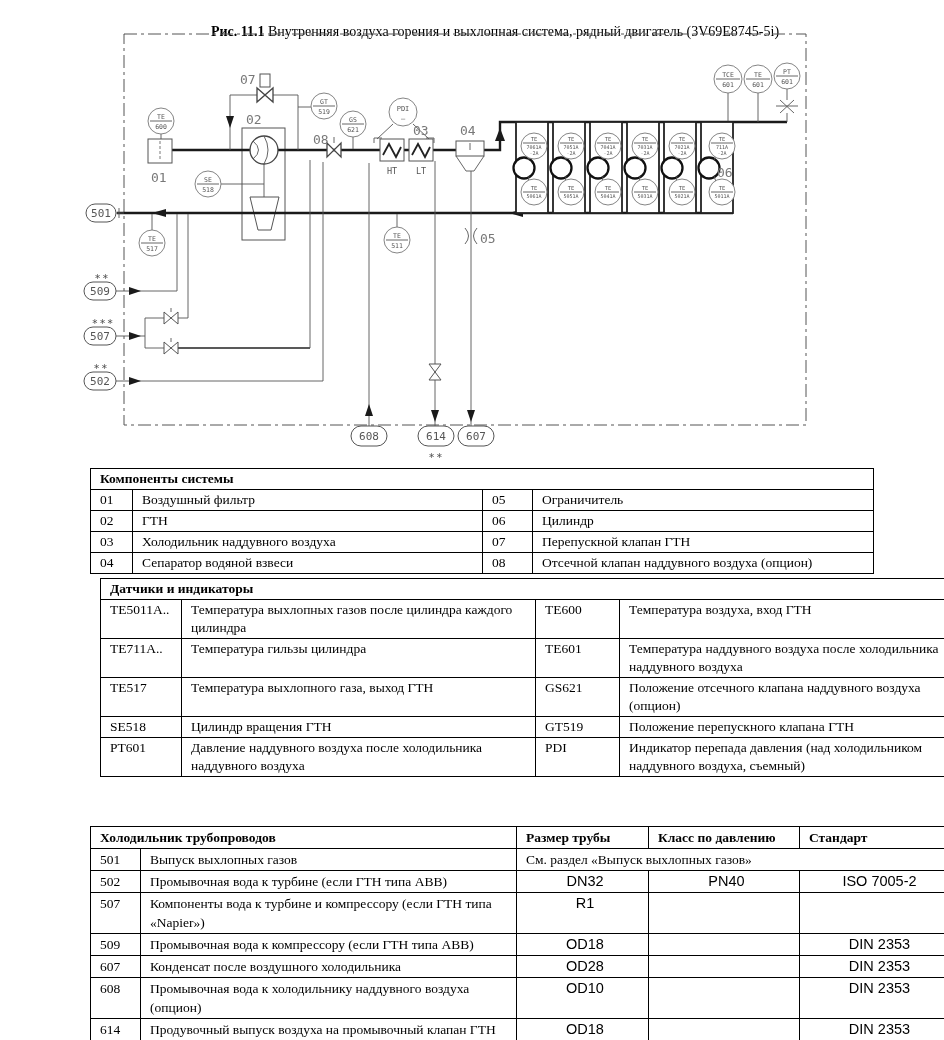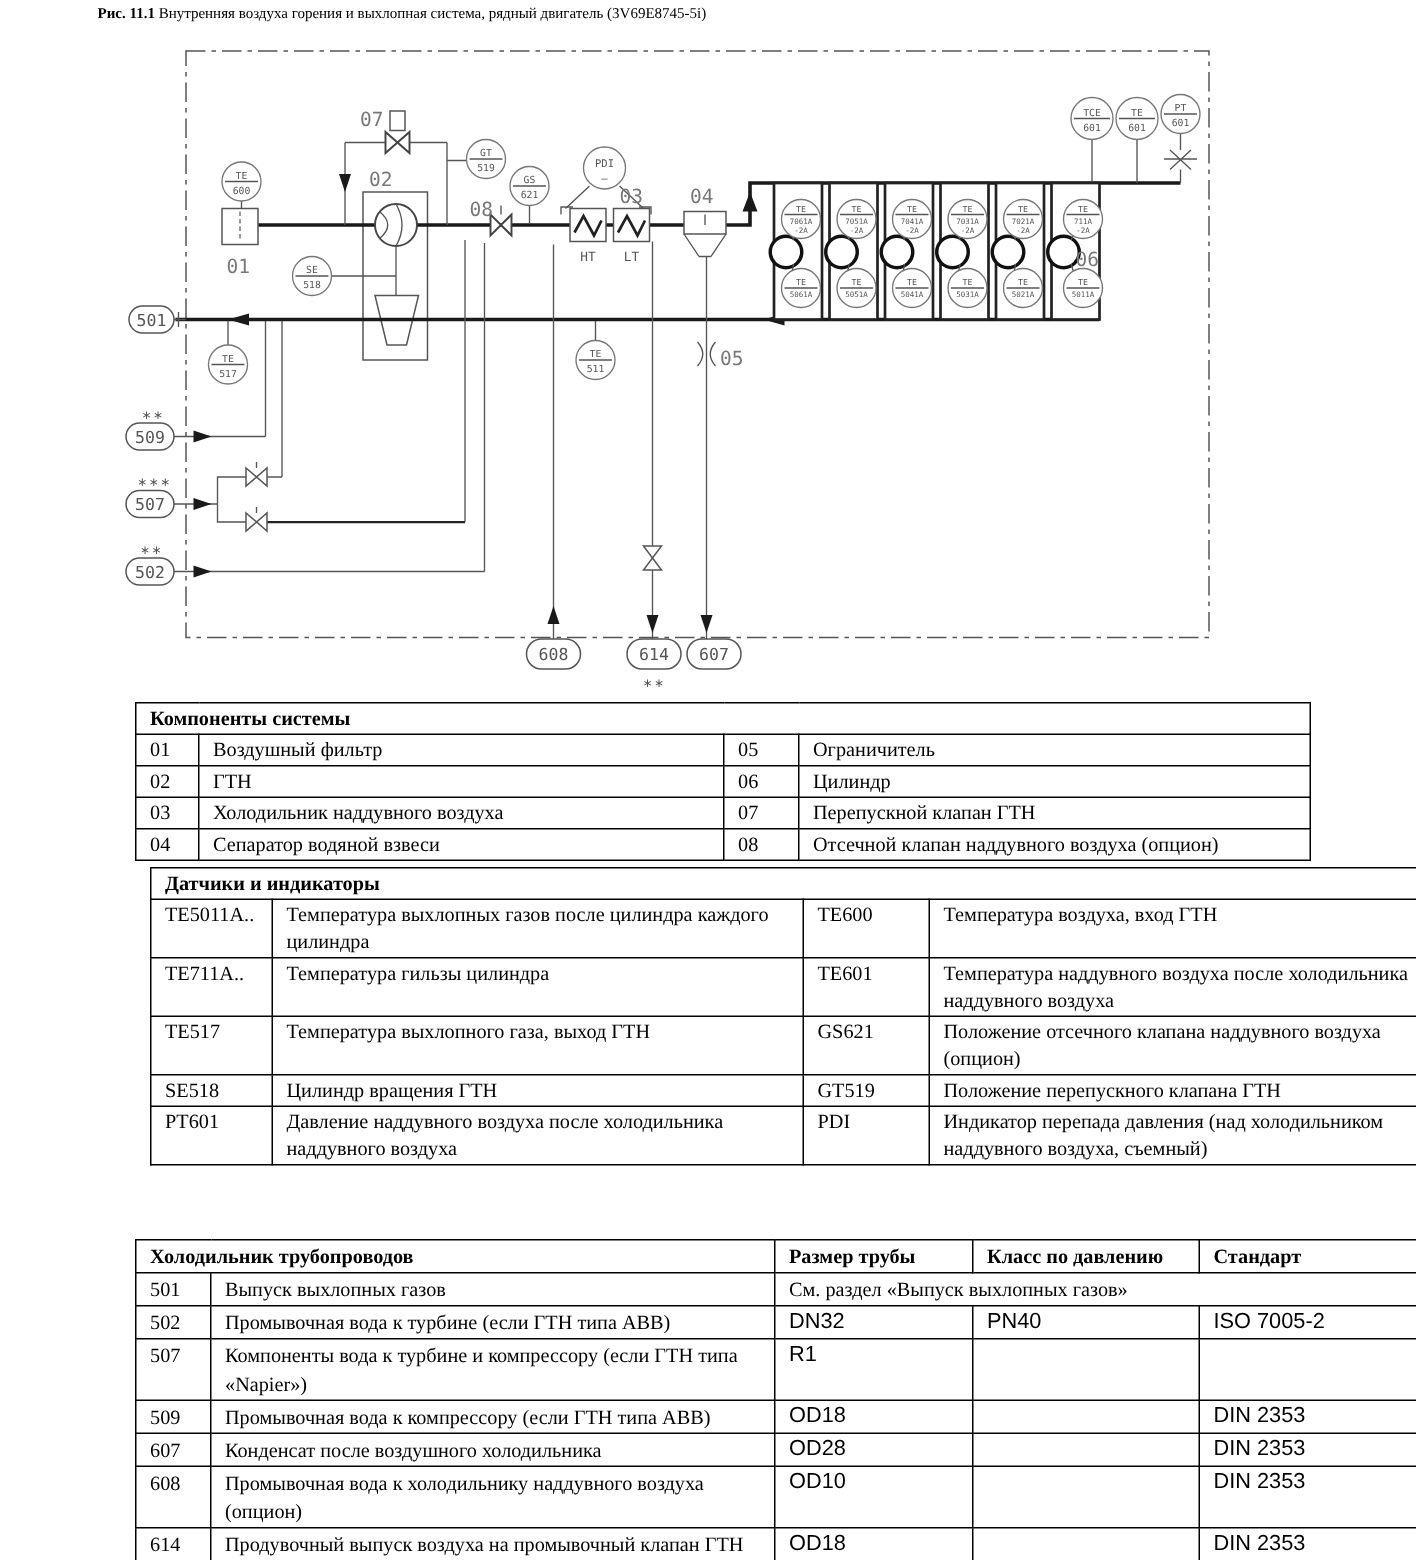--- a/index.html
+++ b/index.html
@@ -1,18 +1,18 @@
 <!DOCTYPE html>
 <html><head>
 <meta charset="utf-8">
 <style>
   html,body{margin:0;padding:0;background:#fff;}
   body{width:944px;height:1040px;position:relative;overflow:hidden;
        font-family:"Liberation Serif",serif;color:#000;}
-  .title{position:absolute;left:65px;top:4px;width:860px;font-size:10px;}
+  .title{position:absolute;left:65px;top:24px;width:860px;font-size:14px;text-align:center;}
   .title b{font-weight:bold;}
   svg{position:absolute;left:0;top:0;}
   .bnd{fill:none;stroke:#555;stroke-width:1;stroke-dasharray:13 4 3 4;}
   .tl{stroke:#1a1a1a;stroke-width:2.4;fill:none;}
   .ln{stroke:#555;stroke-width:0.9;fill:none;}
   .lnb{stroke:#222;stroke-width:1.5;fill:none;}
   .sym{stroke:#555;stroke-width:1;fill:#fff;}
   .symt{stroke:#444;stroke-width:1.3;fill:#fff;}
   .cylbox{stroke:#222;stroke-width:1.8;fill:#fff;}
   .cylcircle{stroke:#111;stroke-width:2.3;fill:#fff;}
@@ -24,21 +24,21 @@
   .oval{stroke:#555;stroke-width:1;fill:#fff;}
   .otxt{fill:#555;font-family:"DejaVu Sans Mono",monospace;font-size:11px;text-anchor:middle;}
   .zz{stroke:#222;stroke-width:1.8;fill:none;}
   .dash{stroke:#555;stroke-width:0.8;stroke-dasharray:3 2;fill:none;}
 
   .tbl{position:absolute;font-size:13.5px;line-height:18px;}
   .tbl table{border-collapse:collapse;table-layout:fixed;width:100%;margin-left:32px;}
   .tbl td{border:1px solid #000;padding:1px 4px 1px 9px;vertical-align:top;}
   .tbl .hdr td{font-weight:bold;}
   .t3 td{line-height:19px;}
-  .sans{font-family:"Liberation Sans",sans-serif;font-size:14.5px;}
+  .sans{font-family:"Liberation Sans",sans-serif;font-size:14.5px;text-align:center;}
   .it{}
 </style>
 </head>
 <body>
 
 <div class="title"><b>Рис. 11.1</b><span> Внутренняя воздуха горения и выхлопная система, рядный двигатель (3V69E8745-5i)</span></div>
 
 <svg width="944" height="470" viewBox="0 0 944 470">
 
   <path class="bnd" d="M124,34 H806 V425 H124 Z"></path>

